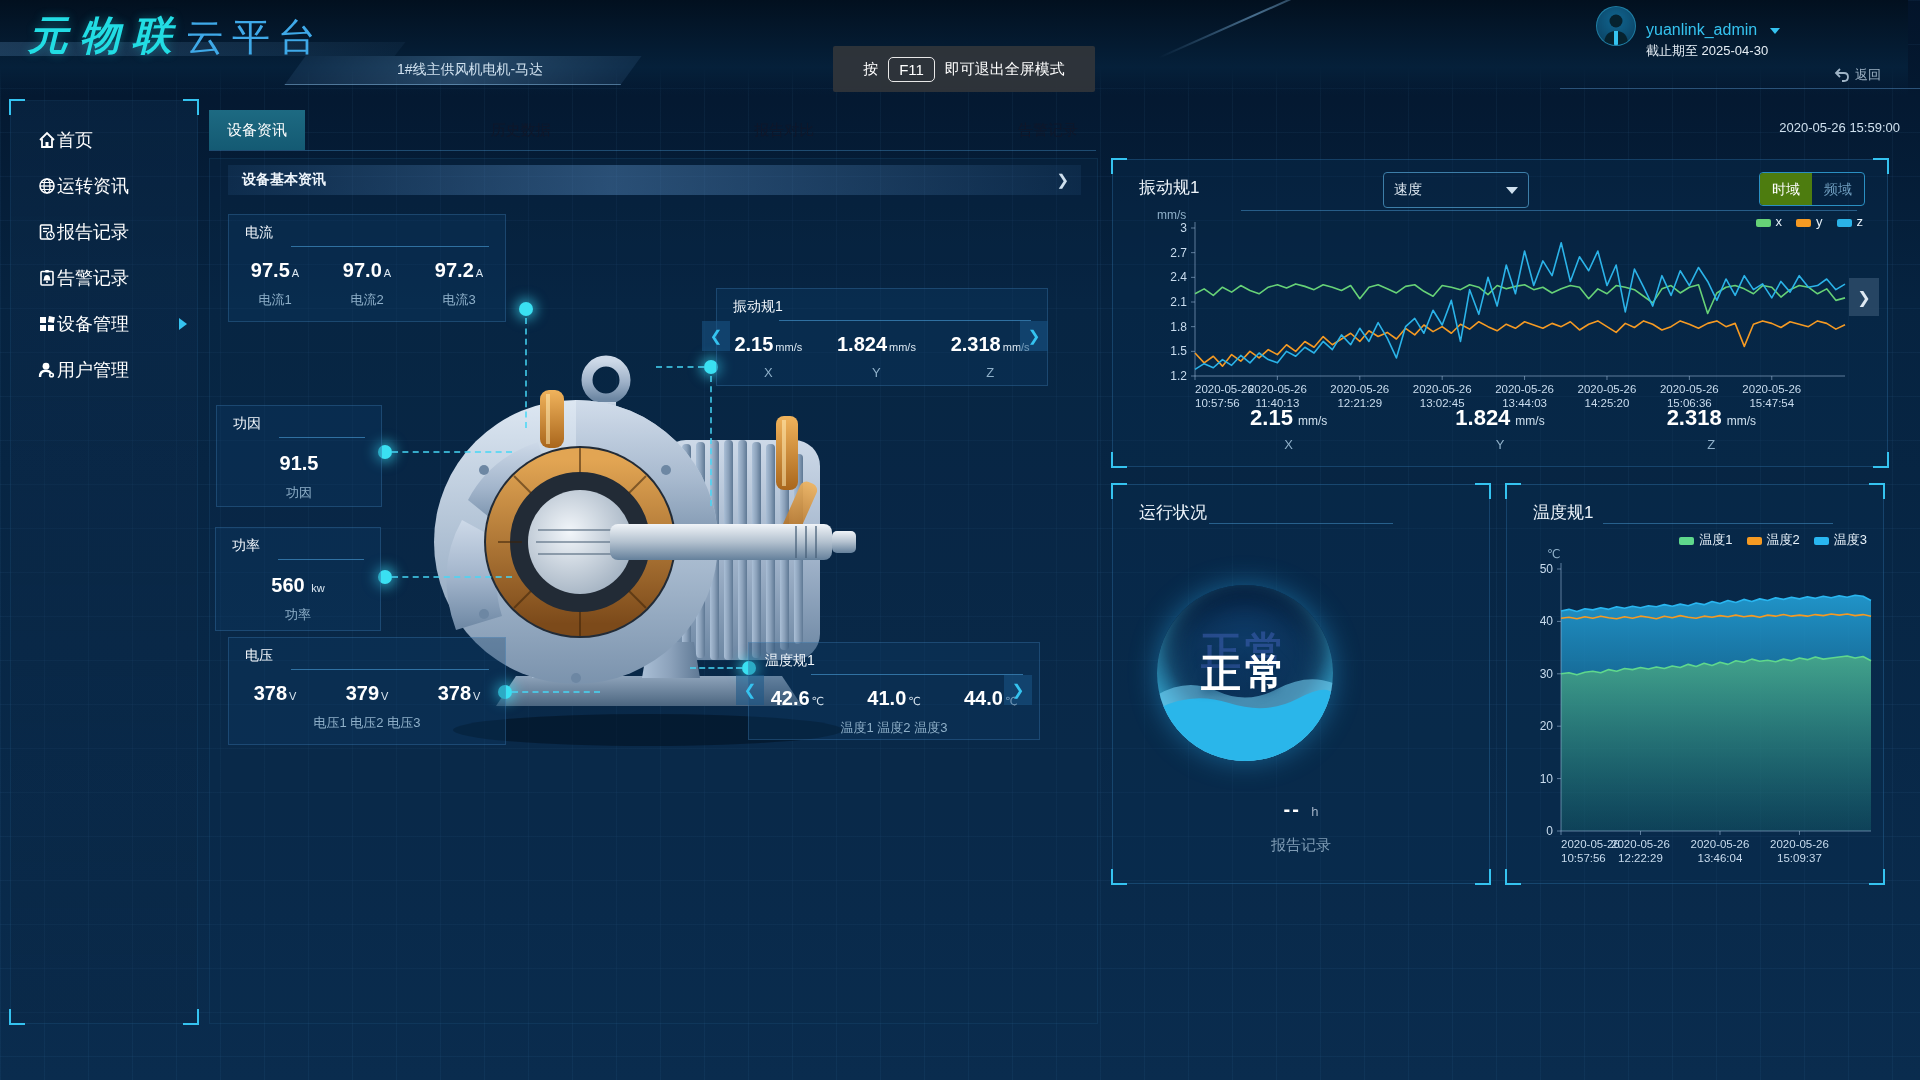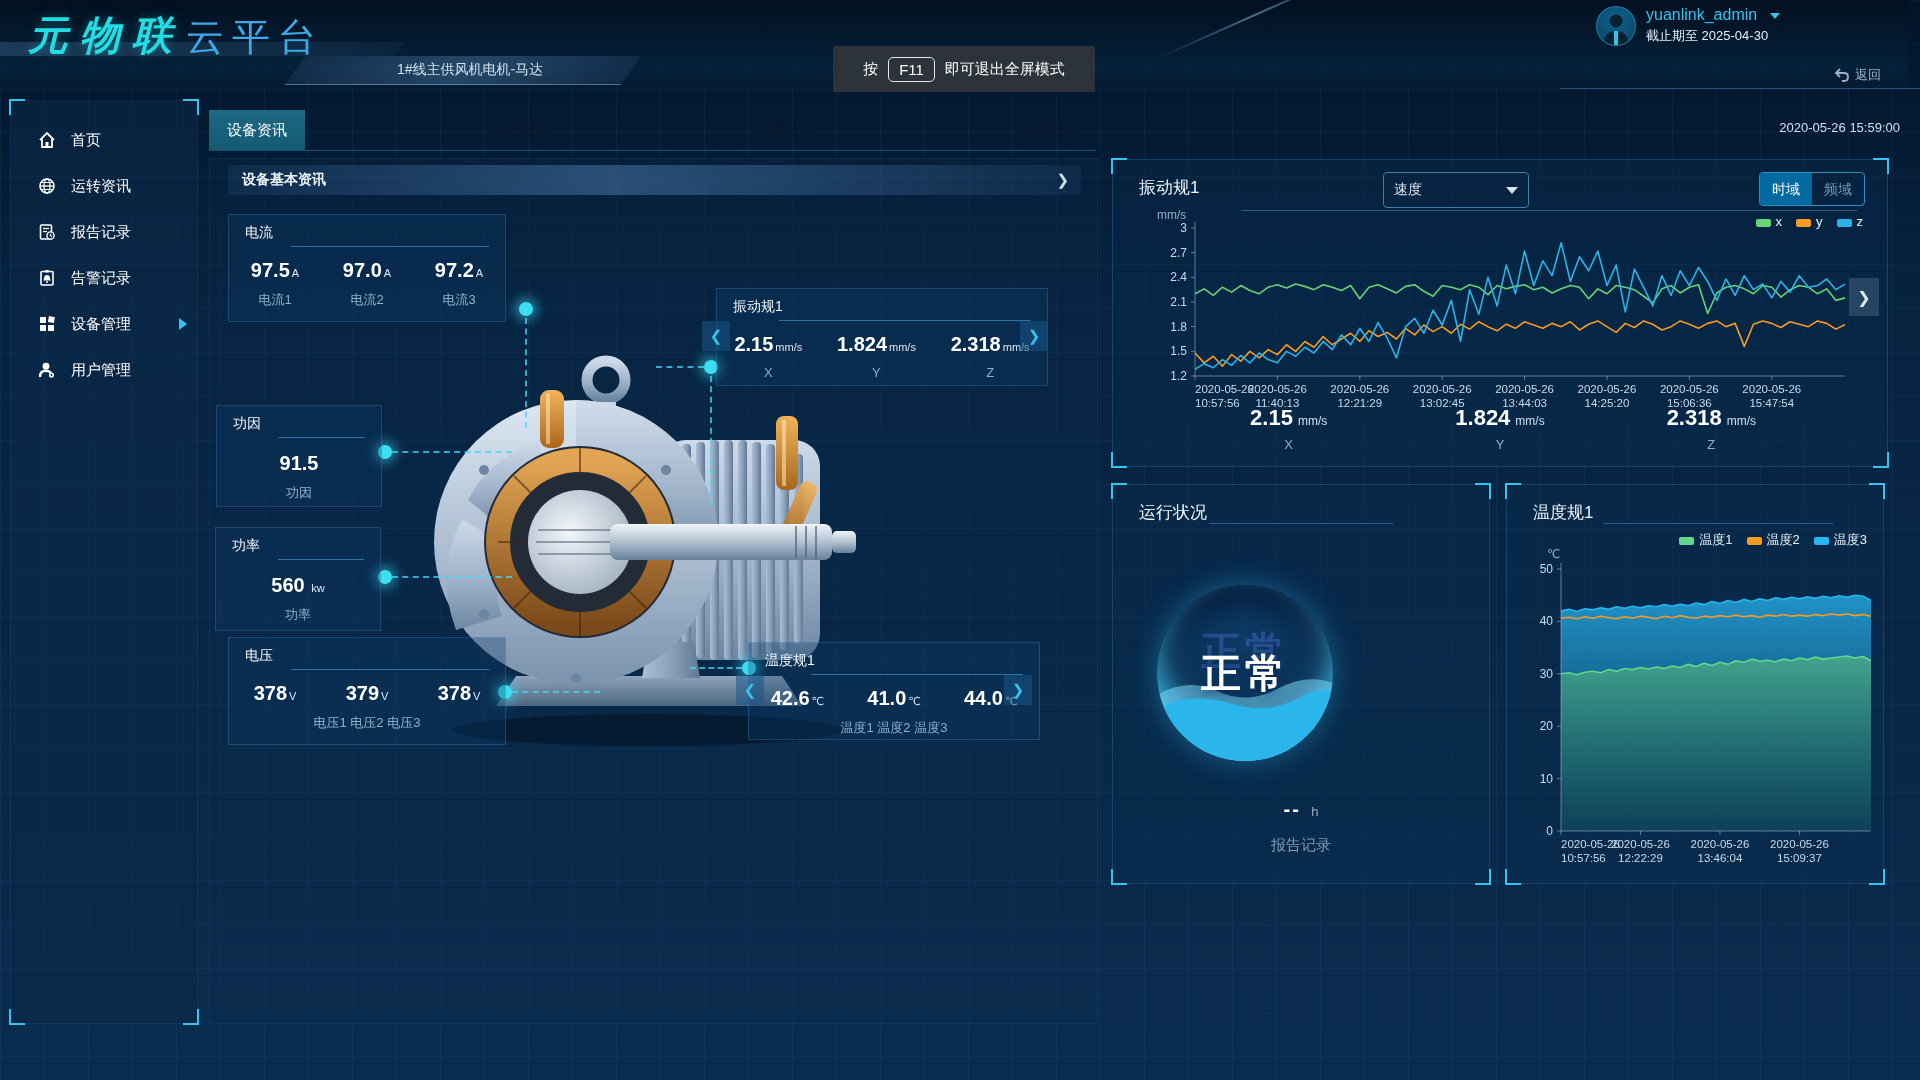--- a/index.html
+++ b/index.html
@@ -28,32 +28,32 @@
     font-size:14px;color:#cfe0ee;}
   .hswoosh{position:absolute;left:1150px;top:14px;width:210px;height:2px;
     background:linear-gradient(90deg,rgba(140,200,245,0),rgba(140,200,245,.5),rgba(140,200,245,0));transform:rotate(-24deg);}
   .hline-right{position:absolute;left:1560px;top:88px;width:360px;height:1px;background:rgba(110,175,235,.35);}
   .toast{position:absolute;left:833px;top:46px;width:262px;height:46px;border-radius:2px;
     background:rgba(48,53,58,.93);display:flex;align-items:center;justify-content:center;font-size:15px;color:#fff;}
   .f11key{border:1px solid #e8e8e8;border-radius:5px;padding:3px 10px;margin:0 10px;font-size:15px;}
   .userblock{position:absolute;left:1596px;top:6px;display:flex;}
   .avatar{width:38px;height:38px;border-radius:50%;background:radial-gradient(circle at 50% 35%,#10658f,#0a3c5c);
     overflow:hidden;display:flex;align-items:flex-end;justify-content:center;border:1px solid rgba(60,200,240,.4);}
-  .user-meta{margin-left:10px;}
+  .user-meta{margin-left:10px;margin-top:15px;}
   .username{font-size:16px;color:#35c3f0;}
   .user-caret{display:inline-block;margin-left:8px;width:0;height:0;border-left:5px solid transparent;border-right:5px solid transparent;border-top:6px solid #35c3f0;vertical-align:middle;}
   .expiry{font-size:13px;color:#e6eef5;margin-top:3px;}
   .back-btn{position:absolute;left:1834px;top:66px;font-size:13px;color:#9fb4c6;cursor:pointer;display:flex;align-items:center;gap:5px;}
   
   .sidebar{position:absolute;left:10px;top:100px;width:186px;height:922px;
     background:linear-gradient(180deg,rgba(14,48,82,.38),rgba(10,36,64,.30));
     border:1px solid rgba(60,140,200,.12);}
   .side-item{height:46px;display:flex;align-items:center;padding-left:26px;position:relative;cursor:pointer;color:#fff;}
   .side-item:first-child{margin-top:16px;}
-  .side-item .s-label{margin-left:14px;font-size:15px;}
+  .side-item .s-label{margin-left:0;font-size:18px;}
   .side-item svg{width:20px;height:20px;}
   .sub-arrow{position:absolute;right:10px;width:0;height:0;border-top:6px solid transparent;border-bottom:6px solid transparent;border-left:8px solid #35c3f0;}
   
   .brk{position:relative;}
   .brk i{position:absolute;width:14px;height:14px;pointer-events:none;}
   .brk i.tl{left:-2px;top:-2px;border-left:2px solid #35c3f0;border-top:2px solid #35c3f0;}
   .brk i.tr{right:-2px;top:-2px;border-right:2px solid #35c3f0;border-top:2px solid #35c3f0;}
   .brk i.bl{left:-2px;bottom:-2px;border-left:2px solid #35c3f0;border-bottom:2px solid #35c3f0;}
   .brk i.br{right:-2px;bottom:-2px;border-right:2px solid #35c3f0;border-bottom:2px solid #35c3f0;}
   
@@ -88,21 +88,21 @@
   
   .panel{position:absolute;background:rgba(10,45,80,.35);border:1px solid rgba(60,140,200,.28);}
   .p-title{position:absolute;left:26px;top:16px;font-size:17px;color:#eef5fb;}
   .p-underline{position:absolute;height:1px;background:rgba(80,165,225,.45);}
   
   .dropdown{position:absolute;left:270px;top:12px;width:124px;height:34px;border:1px solid #3d7ea8;border-radius:4px;
     display:flex;align-items:center;padding:0 10px;font-size:14px;color:#dfe9f2;cursor:pointer;background:rgba(10,40,70,.3);}
   .dropdown .dcaret{margin-left:auto;width:0;height:0;border-left:6px solid transparent;border-right:6px solid transparent;border-top:7px solid #cfe0ee;}
   .toggle{position:absolute;right:22px;top:12px;display:flex;border:1px solid #2a8fc2;border-radius:4px;overflow:hidden;}
   .tg{width:52px;height:32px;line-height:32px;text-align:center;font-size:14px;color:#6e9cbd;cursor:pointer;}
-  .tg.on{background:#0369a1;color:#fff;}
+  .tg.on{background:#4d7c0f;color:#fff;}
   .legend{position:absolute;display:flex;gap:14px;align-items:center;font-size:13px;color:#e8f2fa;}
   .legend .sw{display:inline-block;width:15px;height:8px;border-radius:2px;margin-right:5px;vertical-align:middle;}
   .unit-lab{position:absolute;font-size:12px;color:#8fb0c9;}
   .side-next{position:absolute;width:30px;height:38px;background:rgba(45,75,105,.85);color:#dfe9f2;
     display:flex;align-items:center;justify-content:center;font-size:16px;cursor:pointer;}
   .vfoot{position:absolute;left:70px;right:70px;bottom:14px;display:flex;}
   .vfoot .col{flex:1;text-align:center;}
   .vfoot .v{font-size:22px;font-weight:bold;color:#fff;}
   .vfoot .u{font-size:12px;color:#cfe0ee;margin-left:5px;font-weight:normal;}
   .vfoot .a{font-size:13px;color:#8fb0c9;margin-top:6px;}

